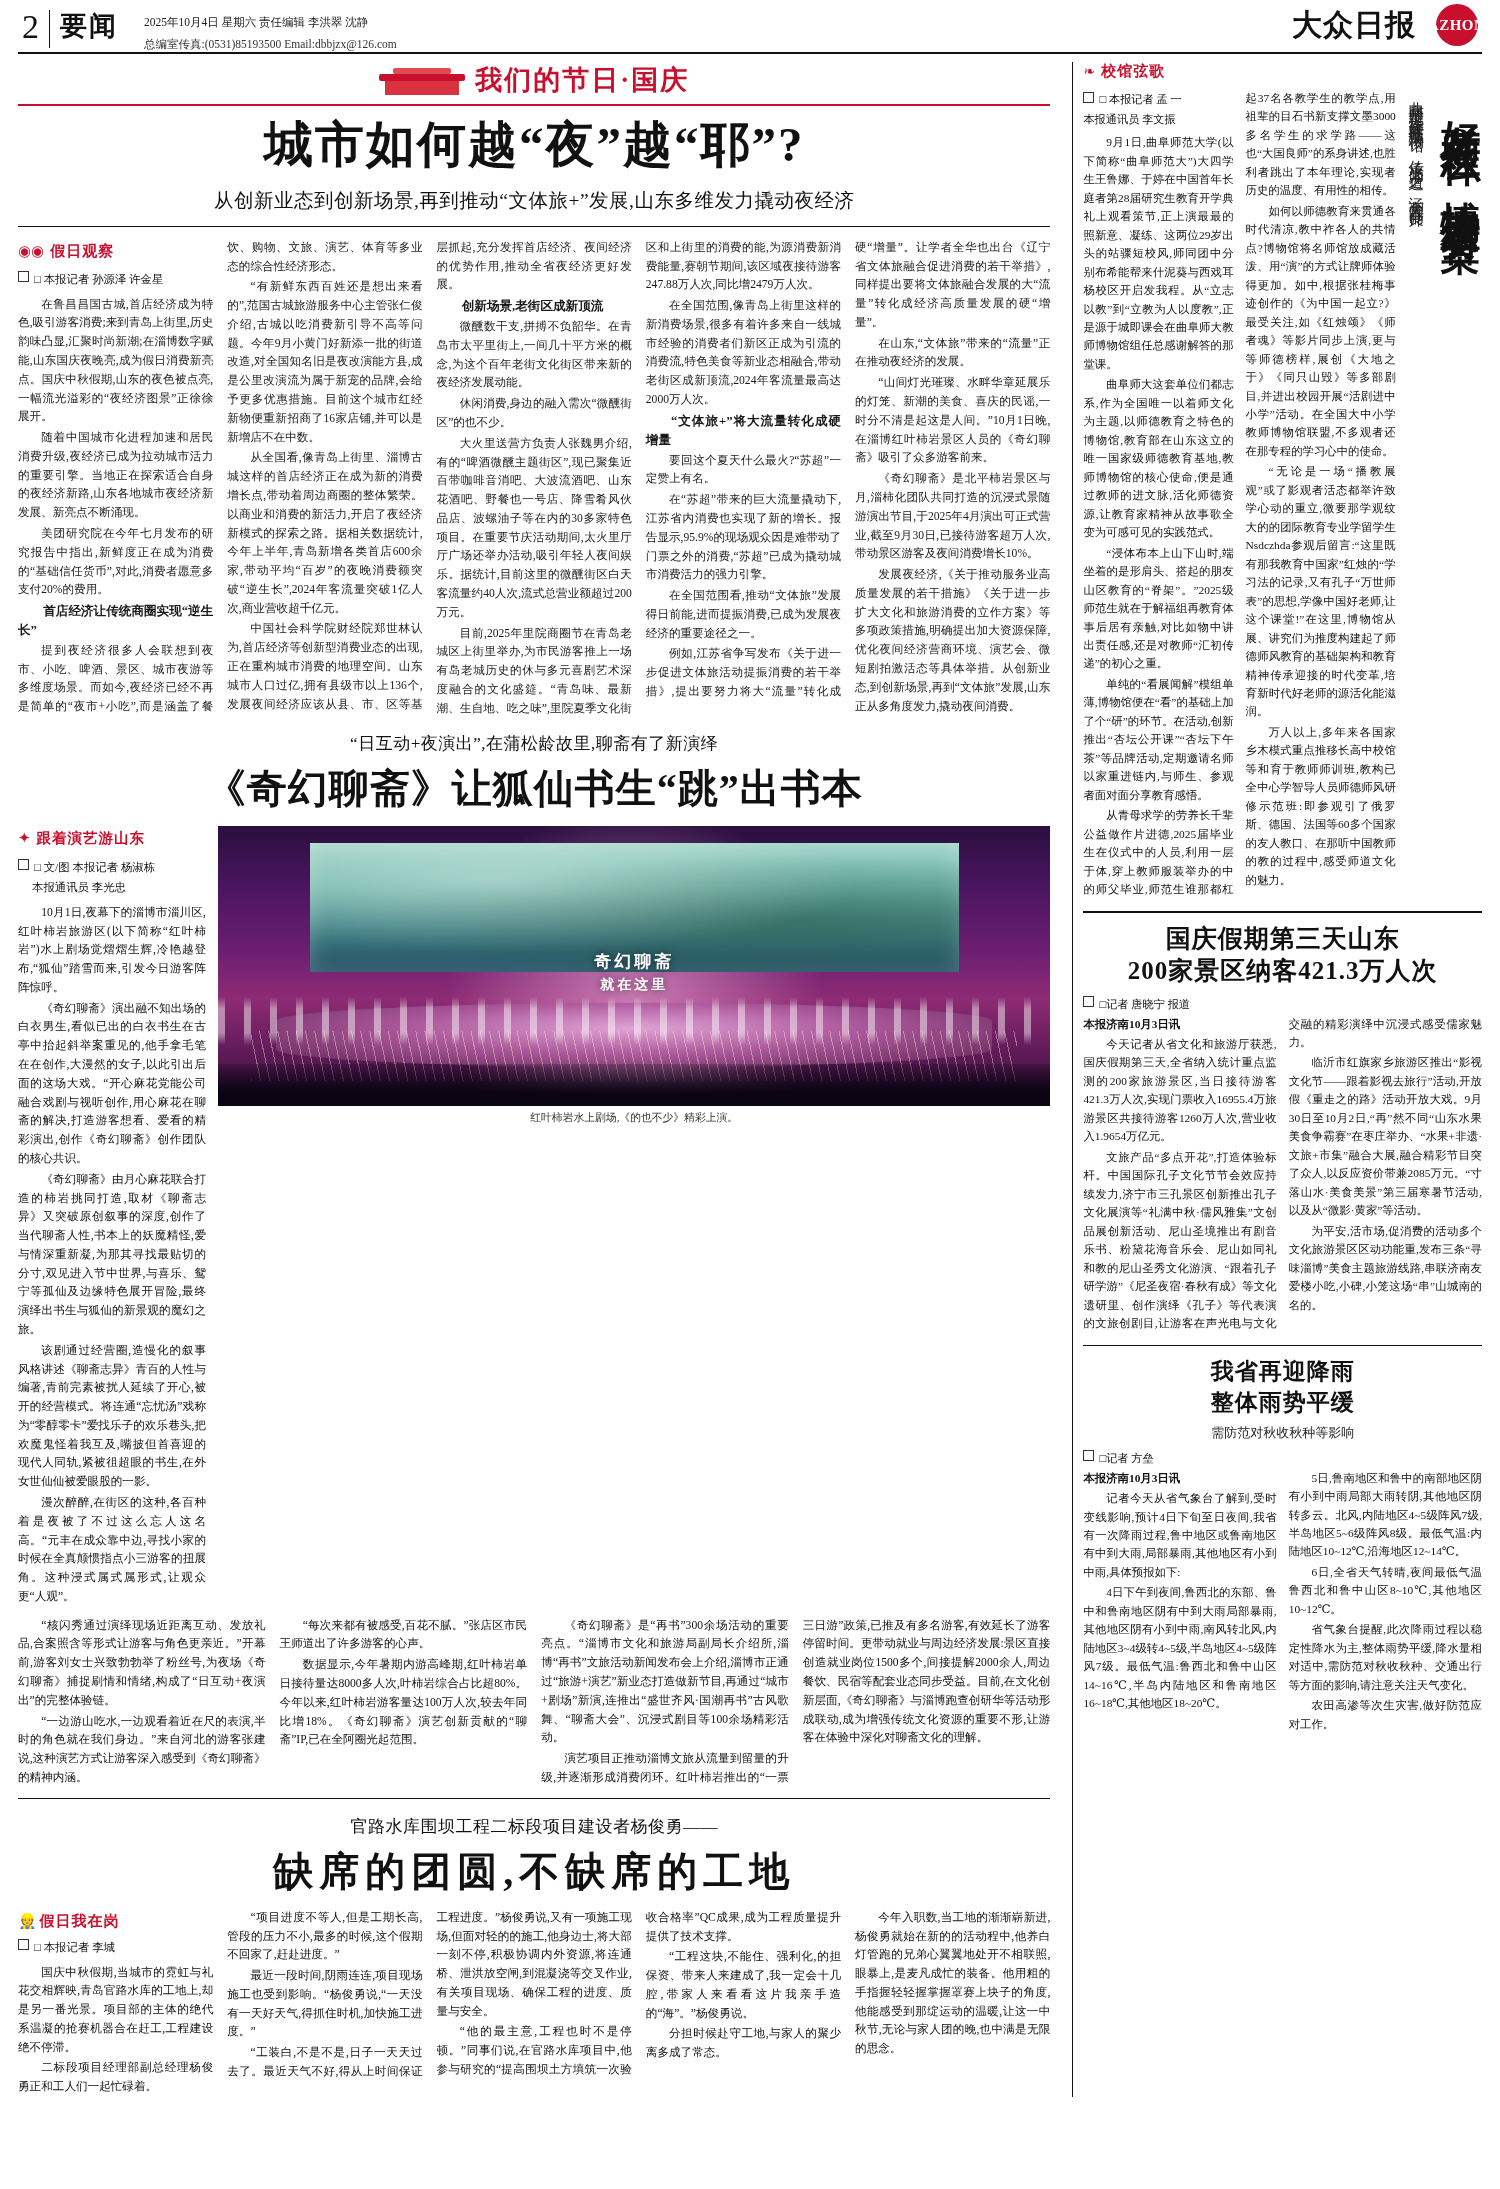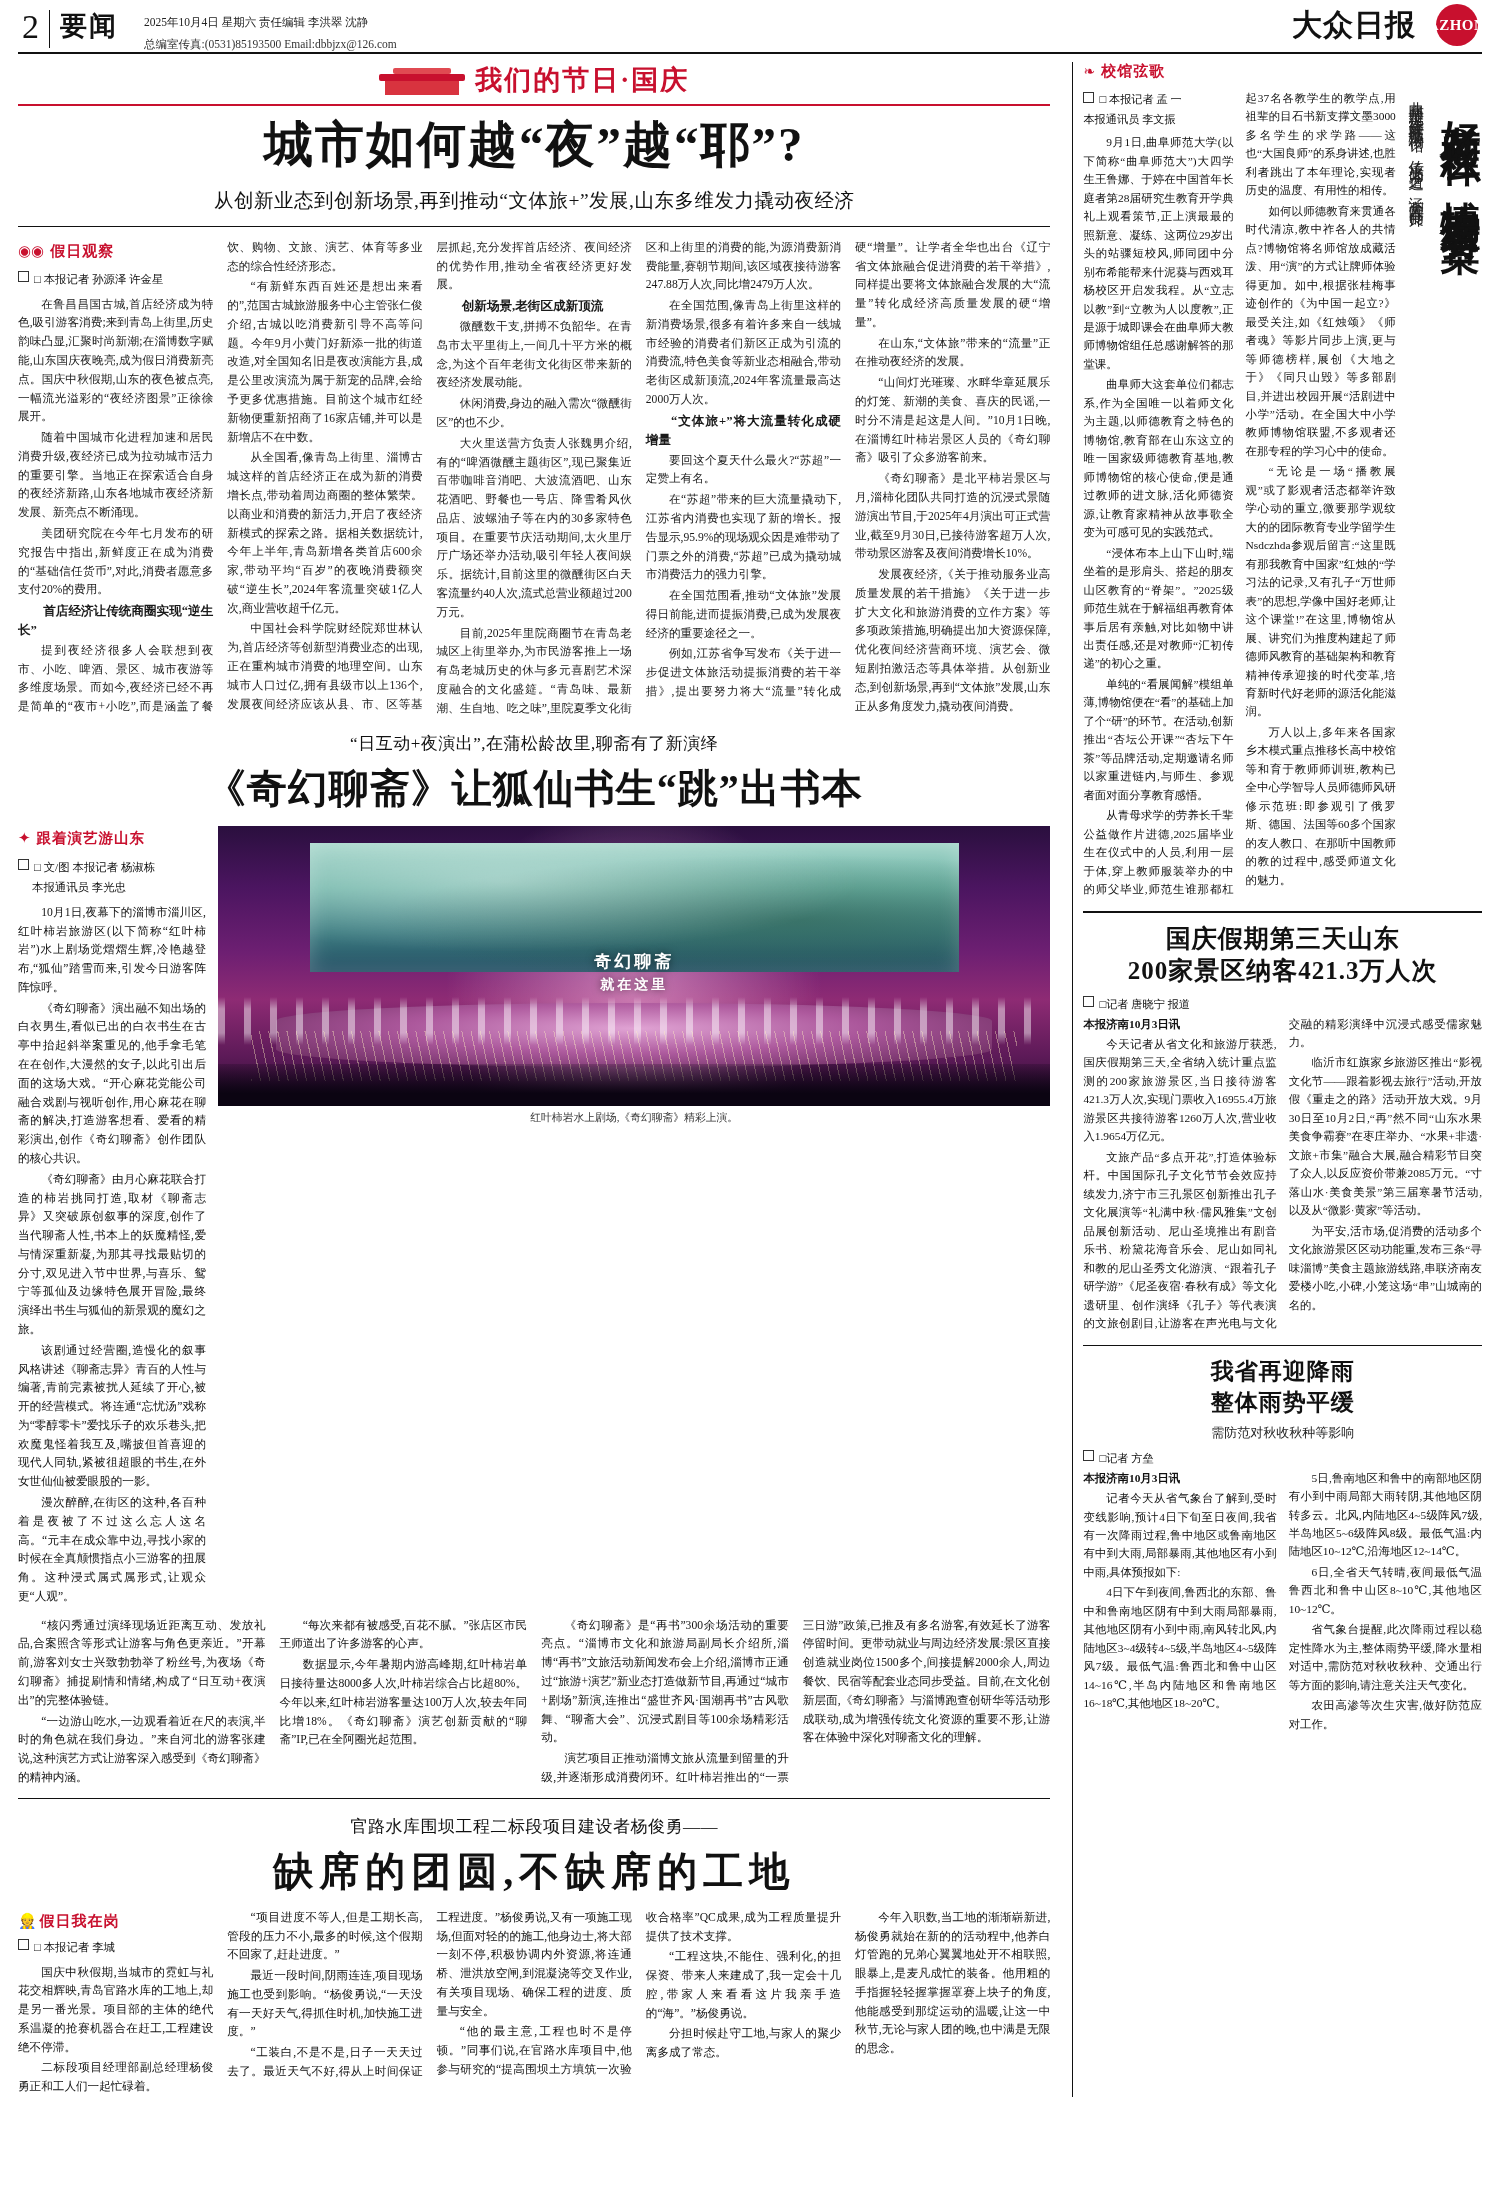--- a/index.html
+++ b/index.html
@@ -206,21 +206,21 @@
             <div class="screen"></div>
             <div class="scr-title">
               <span>奇幻聊斋</span>
               <small>就在这里</small>
             </div>
             <div class="stage"></div>
             <div class="perf"></div>
             <div class="sparks"></div>
             <div class="crowd"></div>
           </div>
-          <div class="cap">红叶柿岩水上剧场,《奇幻聊斋》精彩上演。</div>
+          <div class="cap">红叶柿岩水上剧场,《的也不少》精彩上演。</div>
         </div>
       </div>
 
       <div class="a2cols">
         <p>“核闪秀通过演绎现场近距离互动、发放礼品,合案照含等形式让游客与角色更亲近。”开幕前,游客刘女士兴致勃勃举了粉丝号,为夜场《奇幻聊斋》捕捉刷情和情绪,构成了“日互动+夜演出”的完整体验链。</p>
         <p>“一边游山吃水,一边观看着近在尺的表演,半时的角色就在我们身边。”来自河北的游客张建说,这种演艺方式让游客深入感受到《奇幻聊斋》的精神内涵。</p>
         <p>“每次来都有被感受,百花不腻。”张店区市民王师道出了许多游客的心声。</p>
         <p>数据显示,今年暑期内游高峰期,红叶柿岩单日接待量达8000多人次,叶柿岩综合占比超80%。今年以来,红叶柿岩游客量达100万人次,较去年同比增18%。《奇幻聊斋》演艺创新贡献的“聊斋”IP,已在全阿圈光起范围。</p>
         <p>《奇幻聊斋》是“再书”300余场活动的重要亮点。“淄博市文化和旅游局副局长介绍所,淄博“再书”文旅活动新闻发布会上介绍,淄博市正通过“旅游+演艺”新业态打造做新节目,再通过“城市+剧场”新演,连推出“盛世齐风·国潮再书”古风歌舞、“聊斋大会”、沉浸式剧目等100余场精彩活动。</p>
         <p>演艺项目正推动淄博文旅从流量到留量的升级,并逐渐形成消费闭环。红叶柿岩推出的“一票三日游”政策,已推及有多名游客,有效延长了游客停留时间。更带动就业与周边经济发展:景区直接创造就业岗位1500多个,间接提解2000余人,周边餐饮、民宿等配套业态同步受益。目前,在文化创新层面,《奇幻聊斋》与淄博跑查创研华等活动形成联动,成为增强传统文化资源的重要不形,让游客在体验中深化对聊斋文化的理解。</p>

